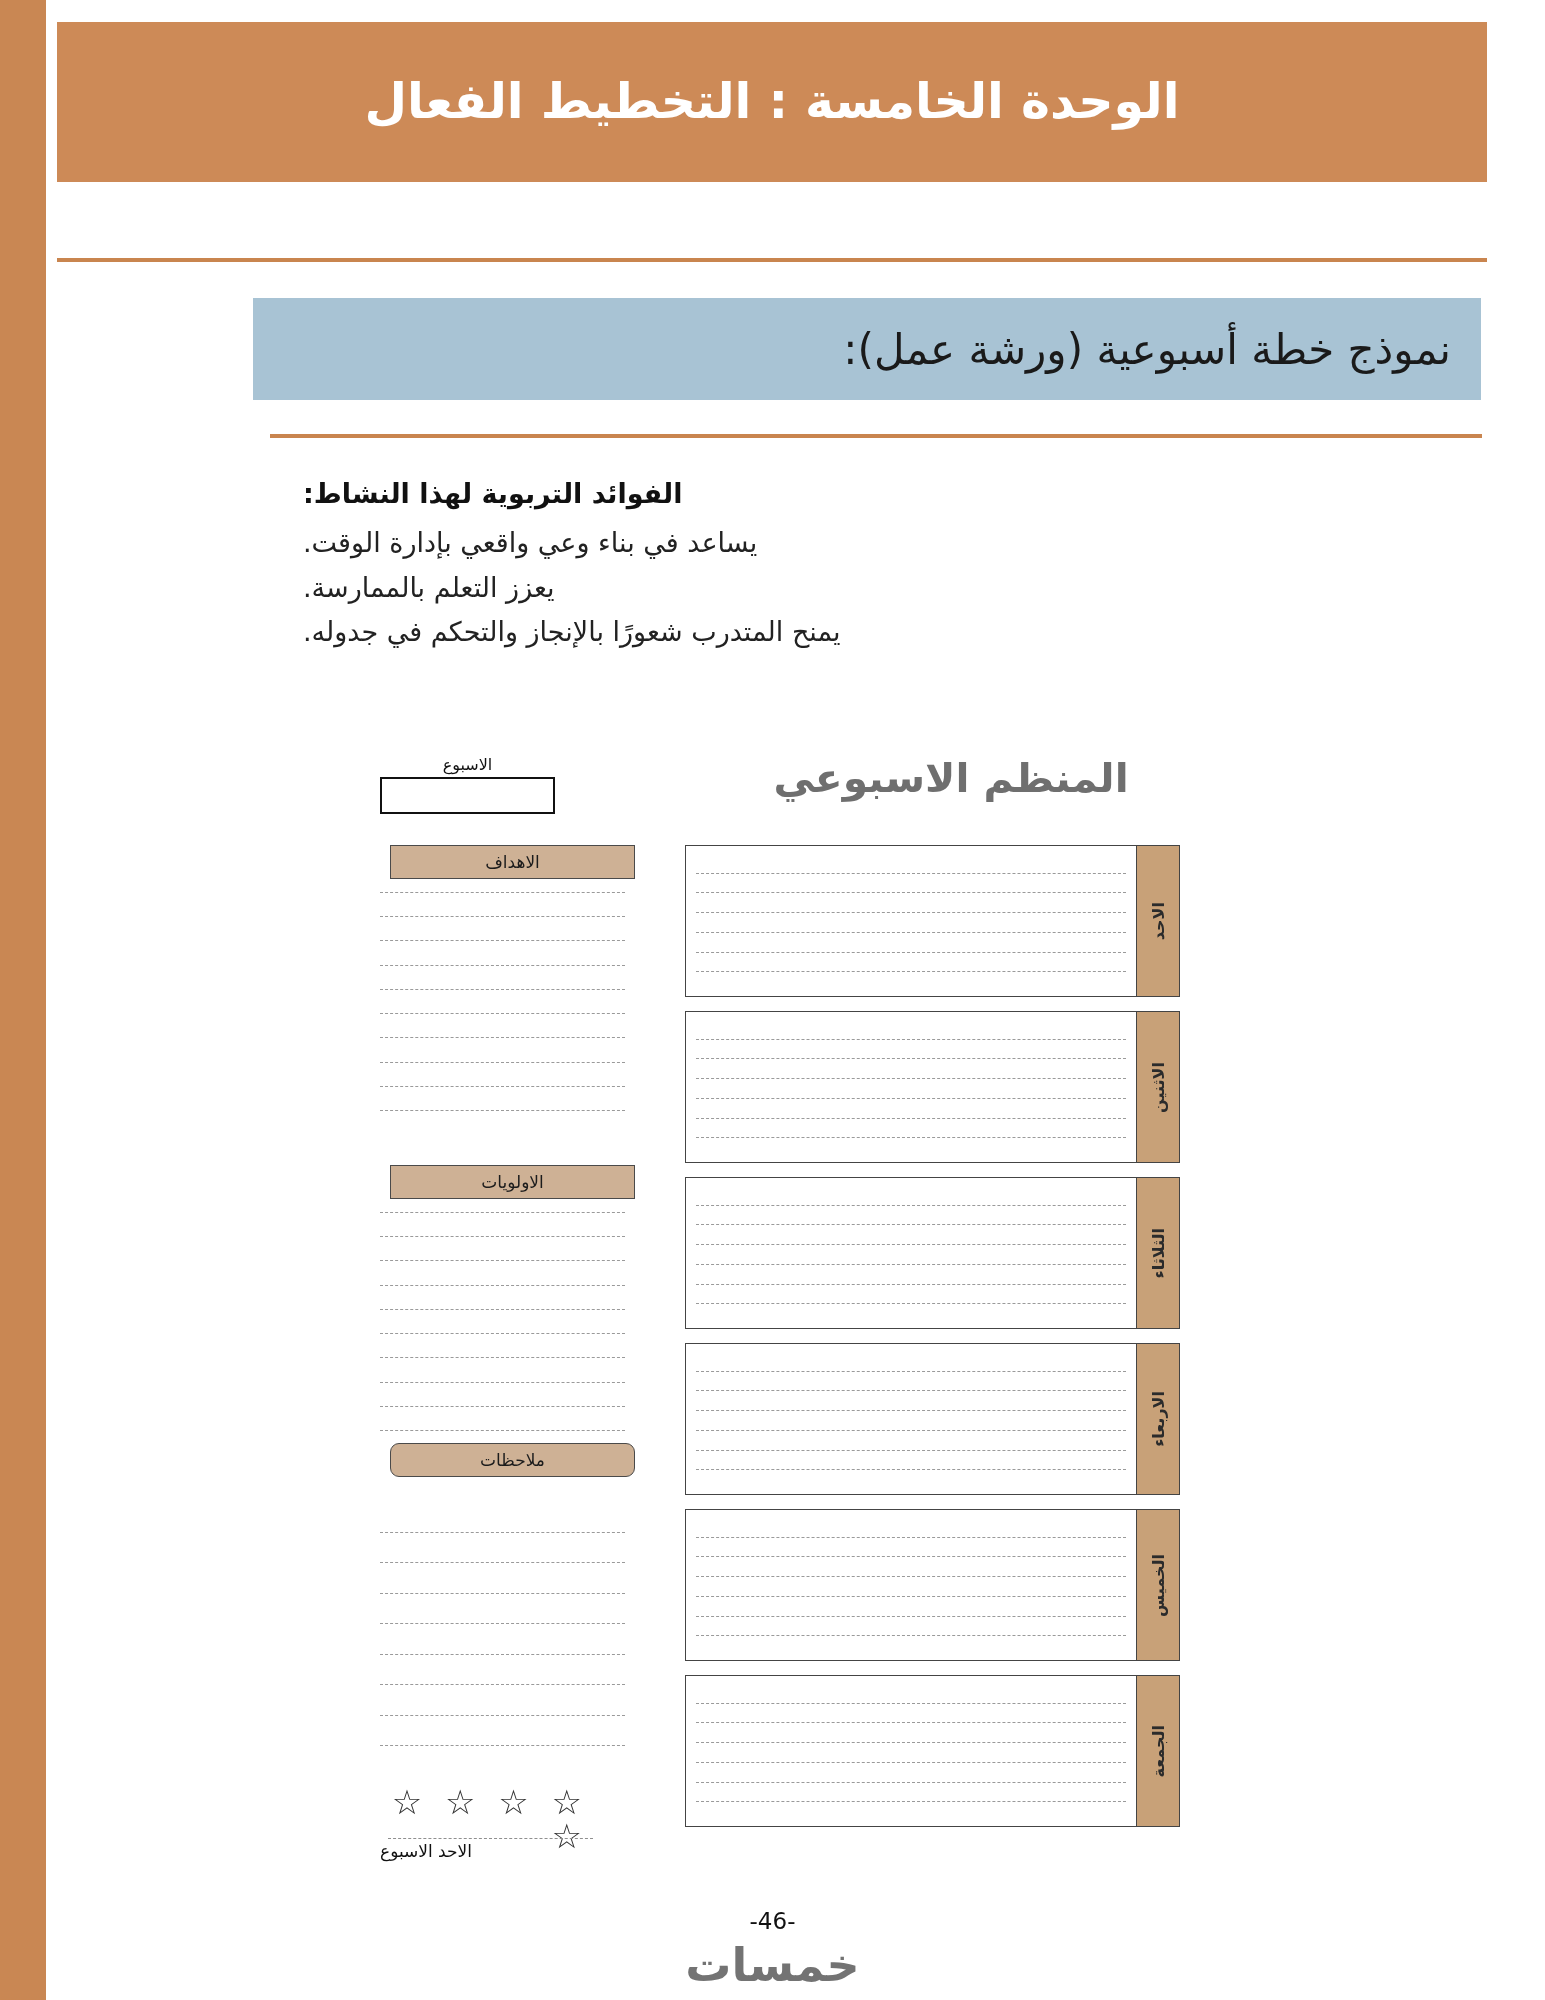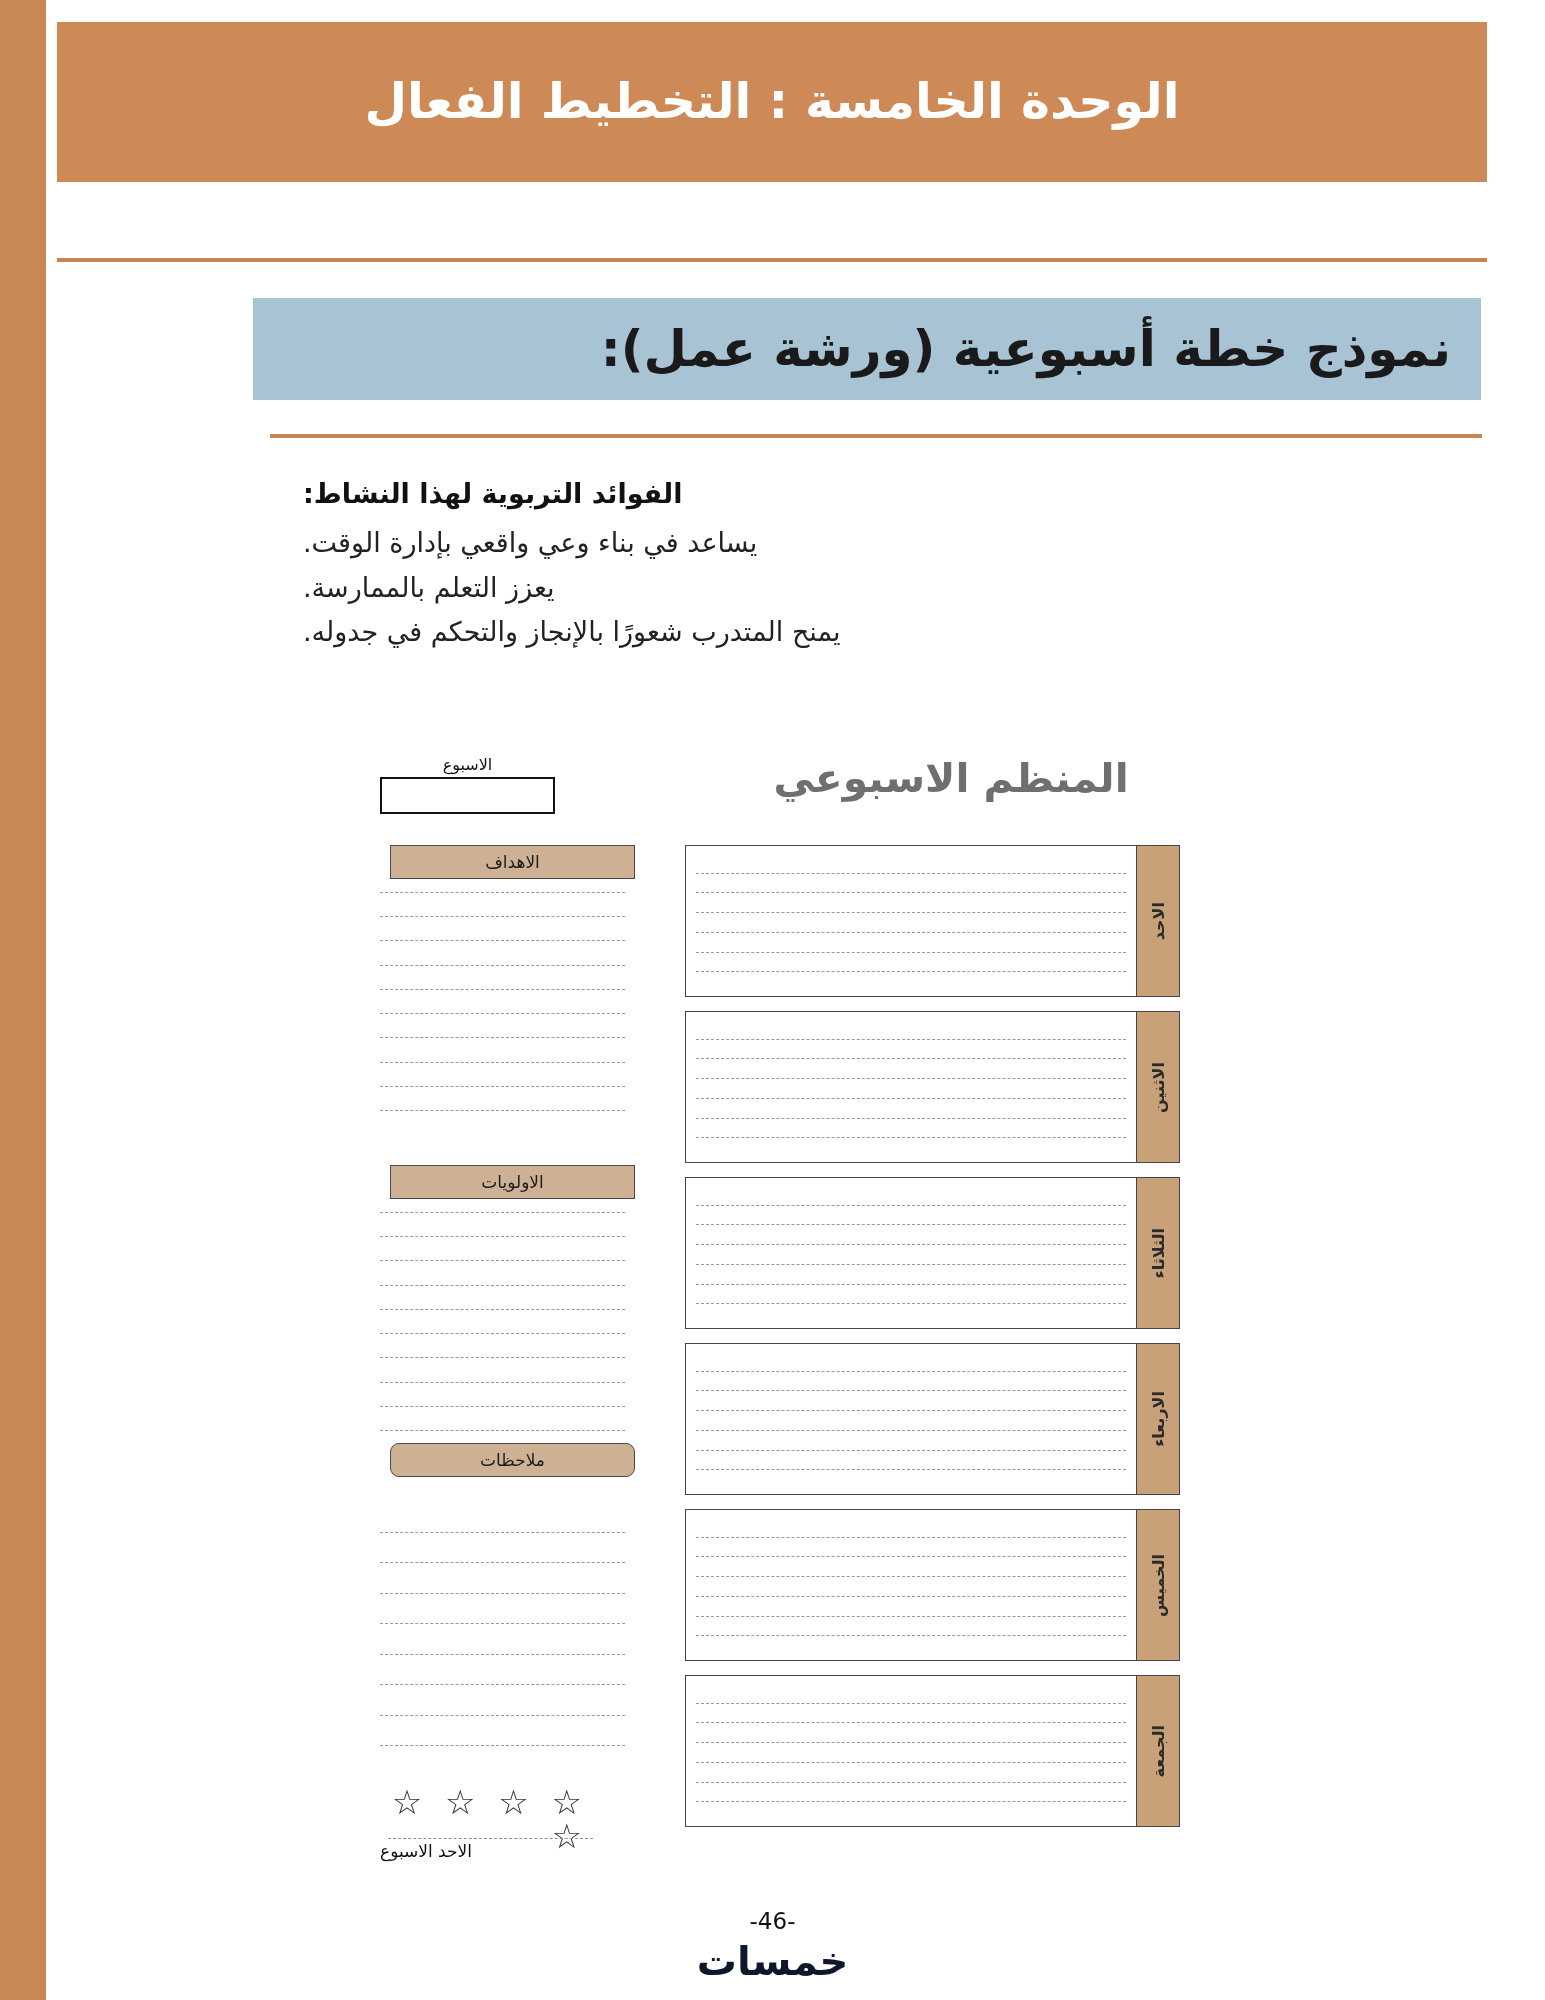--- a/index.html
+++ b/index.html
@@ -72,22 +72,22 @@
     height: 102px;
     background: #a8c3d4;
     display: flex;
     align-items: center;
     justify-content: flex-start;
     box-sizing: border-box;
     padding: 0 30px;
   }
   .section-band .section-title {
     color: #1a1a1a;
-    font-size: 50px;
-    font-weight: bold;
+    font-size: 42px;
+    font-weight: normal;
   }
   .rule-mid {
     position: absolute;
     left: 270px;
     top: 434px;
     width: 1212px;
     height: 4px;
     background: #c9854f;
   }
 
@@ -258,22 +258,22 @@
     top: 1908px;
     text-align: center;
     font-size: 23px;
     color: #111;
   }
   .watermark {
     position: absolute;
     left: 0; right: 0;
     top: 1938px;
     text-align: center;
-    font-size: 40px;
-    color: #0f172a;
+    font-size: 46px;
+    color: #737373;
     font-weight: bold;
     letter-spacing: 2px;
   }
 </style>
 </head>
 <body>
 
 <div class="page">
 
   <div class="left-bar"></div>

